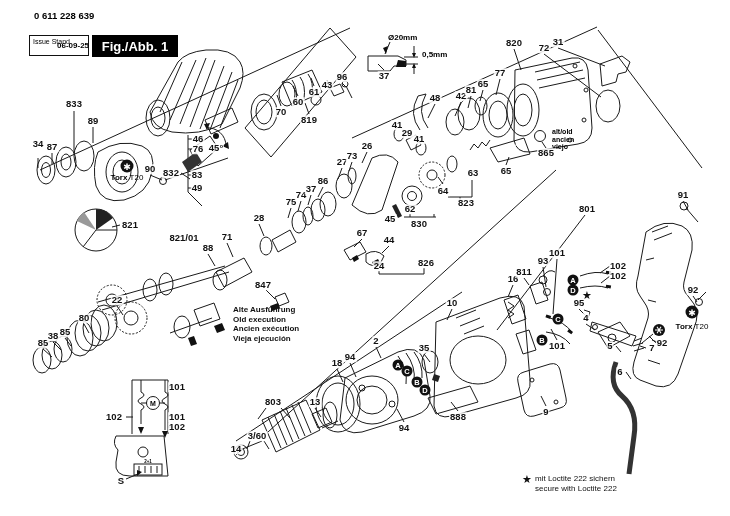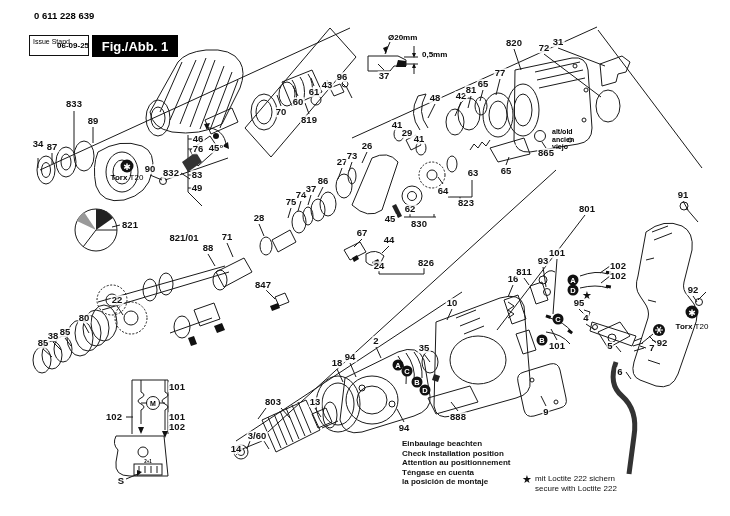--- a/index.html
+++ b/index.html
@@ -294,26 +294,25 @@
     <em>T20</em>
   </div>
   <div style="position:absolute;left:692px;top:312px;transform:translate(-50%,-50%);width:13px;height:13px;border-radius:50%;background:#111;color:#fff;font:9px 'DejaVu Sans',sans-serif;display:flex;align-items:center;justify-content:center;z-index:6;">✱</div>
 
   <div class="alt" style="left:552px;top:128px;">
     <span style="display:block">alt/old</span>
     <span style="display:block">ancien</span>
     <span style="display:block">viejo</span>
   </div>
 
-  <div class="note" style="left:402px;top:439px;">
-    <span>Einbaulage beachten</span>
-    <span>Check installation position</span>
-    <span>Attention au positionnement</span>
-    <span>Téngase en cuenta</span>
-    <span>la posición de montaje</span>
+  <div class="note" style="left:233px;top:305px;">
+    <span>Alte Ausführung</span>
+    <span>Old execution</span>
+    <span>Ancien exécution</span>
+    <span>Vieja ejecución</span>
   </div>
   <div class="star" style="left:527px;top:479px;">★</div>
   <div class="note light" style="left:535px;top:474px;">
     <span>mit Loctite 222 sichern</span>
     <span>secure with Loctite 222</span>
   </div>
 
   <div class="mlbl" style="left:153px;top:403px;">M</div>
   <div class="tiny" style="left:148px;top:461px;">2+1</div>
 

